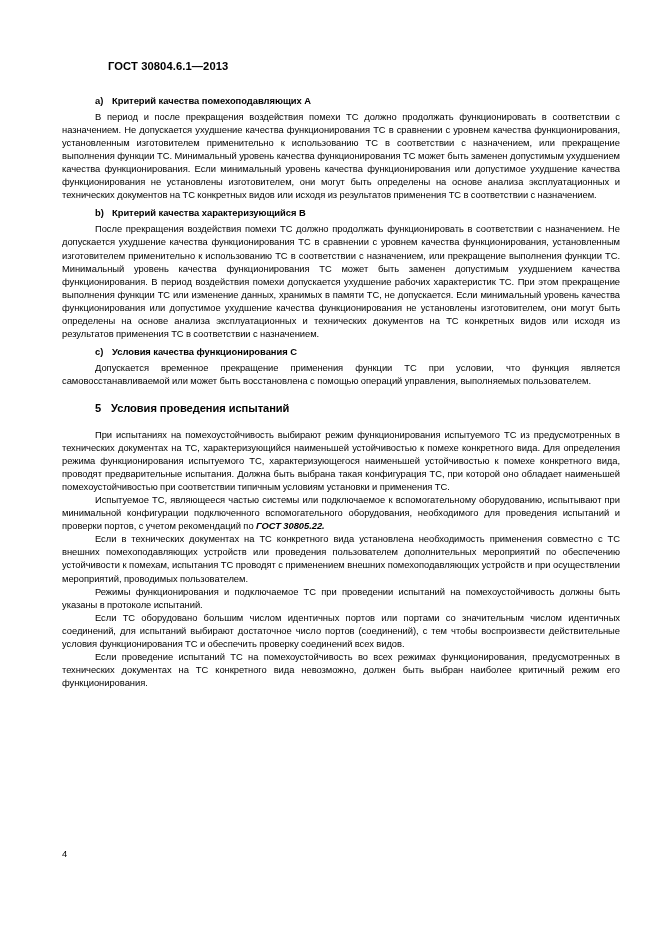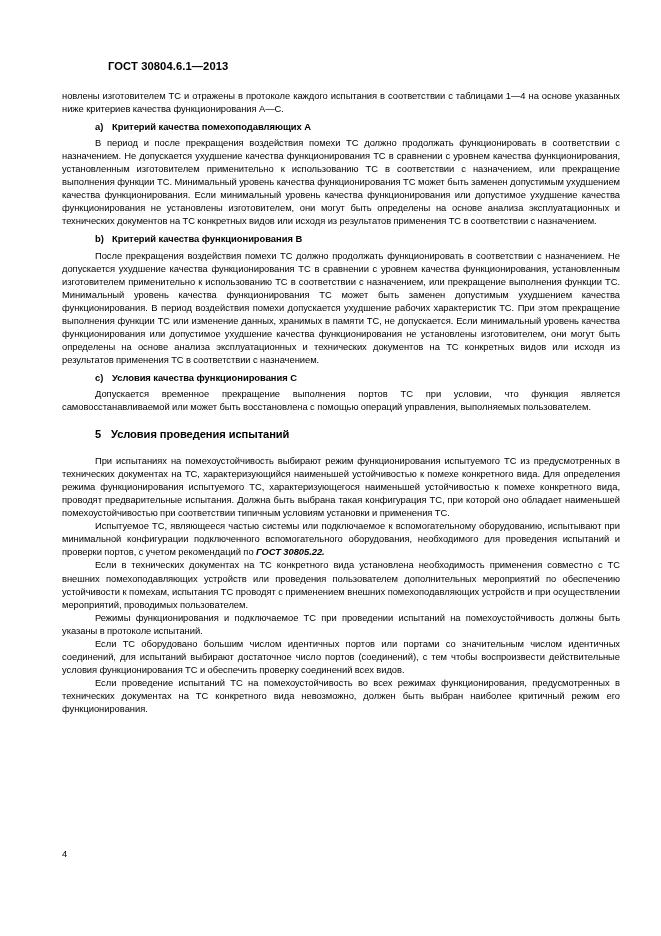--- a/index.html
+++ b/index.html
@@ -120,45 +120,44 @@
 </style>
 </head>
 <body>
 
 <div class="page">
 
   <div class="running-head">ГОСТ  30804.6.1—2013</div>
 
   <div class="column">
 
-    <p class="body-text lead">новлены изготовителем ТС и отражены в протоколе каждого испытания в соответствии с таблицами 1—4 на основе указанных ниже критериев качества функционирования А—С.</p>
 
     <div class="sp-before-list"></div>
     <div class="list-heading">
       <span class="marker">a)</span>
       <span class="htext">Критерий качества помехоподавляющих А</span>
     </div>
     <div class="sp-after-list"></div>
     <p class="body-text indent">В период и после прекращения воздействия помехи ТС должно продолжать функционировать в соответствии с назначением. Не допускается ухудшение качества функционирования ТС в сравнении с уровнем качества функционирования, установленным изготовителем применительно к использованию ТС в соответствии с назначением, или прекращение выполнения функции ТС. Минимальный уровень качества функционирования ТС может быть заменен допустимым ухудшением качества функциониро­вания. Если минимальный уровень качества функционирования или допустимое ухудшение качества функционирования не установлены изготовителем, они могут быть определены на основе анализа экс­плуатационных и технических документов на ТС конкретных видов или исходя из результатов применения ТС в соответствии с назначением.</p>
 
     <div class="sp-before-list"></div>
     <div class="list-heading">
       <span class="marker">b)</span>
-      <span class="htext">Критерий качества функционирования В</span>
+      <span class="htext">Критерий качества характеризующийся В</span>
     </div>
     <div class="sp-after-list"></div>
     <p class="body-text indent">После прекращения воздействия помехи ТС должно продолжать функционировать в соответствии с назначением. Не допускается ухудшение качества функционирования ТС в сравнении с уровнем качества функционирования, установленным изготовителем применительно к использованию ТС в соответствии с назначением, или прекращение выполнения функции ТС. Минимальный уровень качест­ва функционирования ТС может быть заменен допустимым ухудшением качества функционирования. В период воздействия помехи допускается ухудшение рабочих характеристик ТС. При этом прекращение выполнения функции ТС или изменение данных, хранимых в памяти ТС, не допускается. Если минималь­ный уровень качества функционирования или допустимое ухудшение качества функционирования не установлены изготовителем, они могут быть определены на основе анализа эксплуатационных и технических документов на ТС конкретных видов или исходя из результатов применения ТС в соответствии с назначением.</p>
 
     <div class="sp-before-list"></div>
     <div class="list-heading">
       <span class="marker">c)</span>
       <span class="htext">Условия качества функционирования С</span>
     </div>
     <div class="sp-after-list"></div>
-    <p class="body-text indent">Допускается временное прекращение выполнения портов ТС при условии, что функция является самовосстанавливаемой или может быть восстановлена с помощью операций управления, выполняе­мых пользователем.</p>
+    <p class="body-text indent">Допускается временное прекращение применения функции ТС при условии, что функция является самовосстанавливаемой или может быть восстановлена с помощью операций управления, выполняе­мых пользователем.</p>
 
     <div class="sp-before-clause"></div>
     <div class="clause-heading">
       <span class="num">5</span>
       <span>Условия проведения испытаний</span>
     </div>
     <div class="sp-after-clause"></div>
 
     <p class="body-text indent">При испытаниях на помехоустойчивость выбирают режим функционирования испытуемого ТС из предусмотренных в технических документах на ТС, характеризующийся наименьшей устойчивостью к помехе конкретного вида. Для определения режима функционирования испытуемого ТС, характеризую­щегося наименьшей устойчивостью к помехе конкретного вида, проводят предварительные испытания. Должна быть выбрана такая конфигурация ТС, при которой оно обладает наименьшей помехоустойчи­востью при соответствии типичным условиям установки и применения ТС.</p>
 

